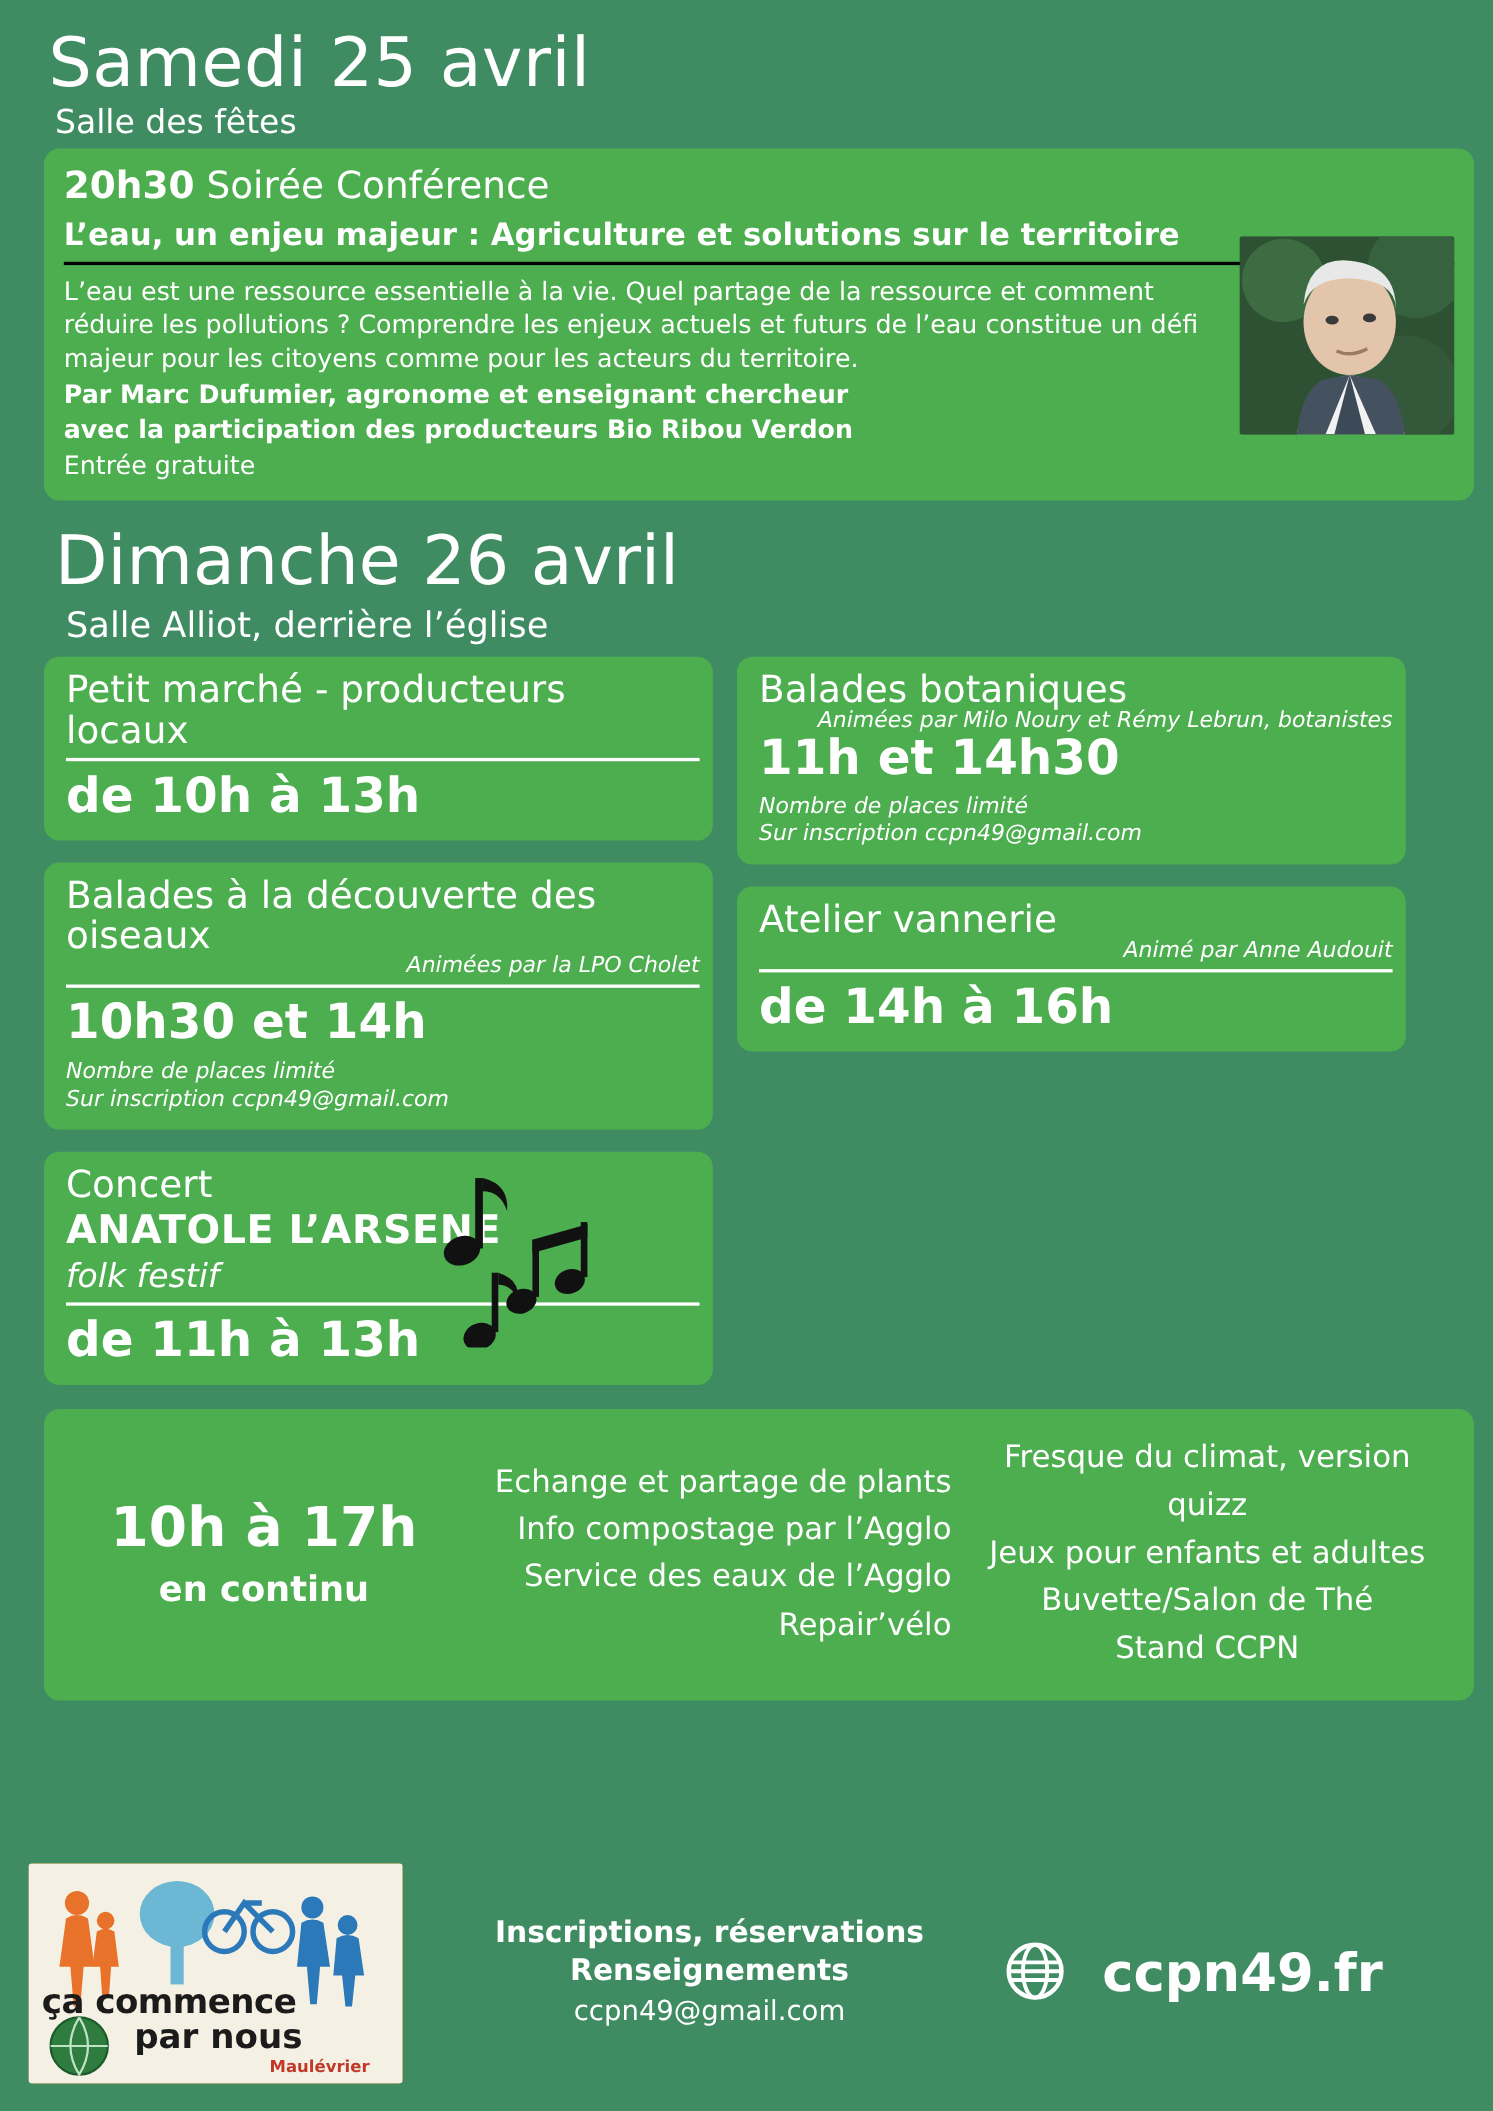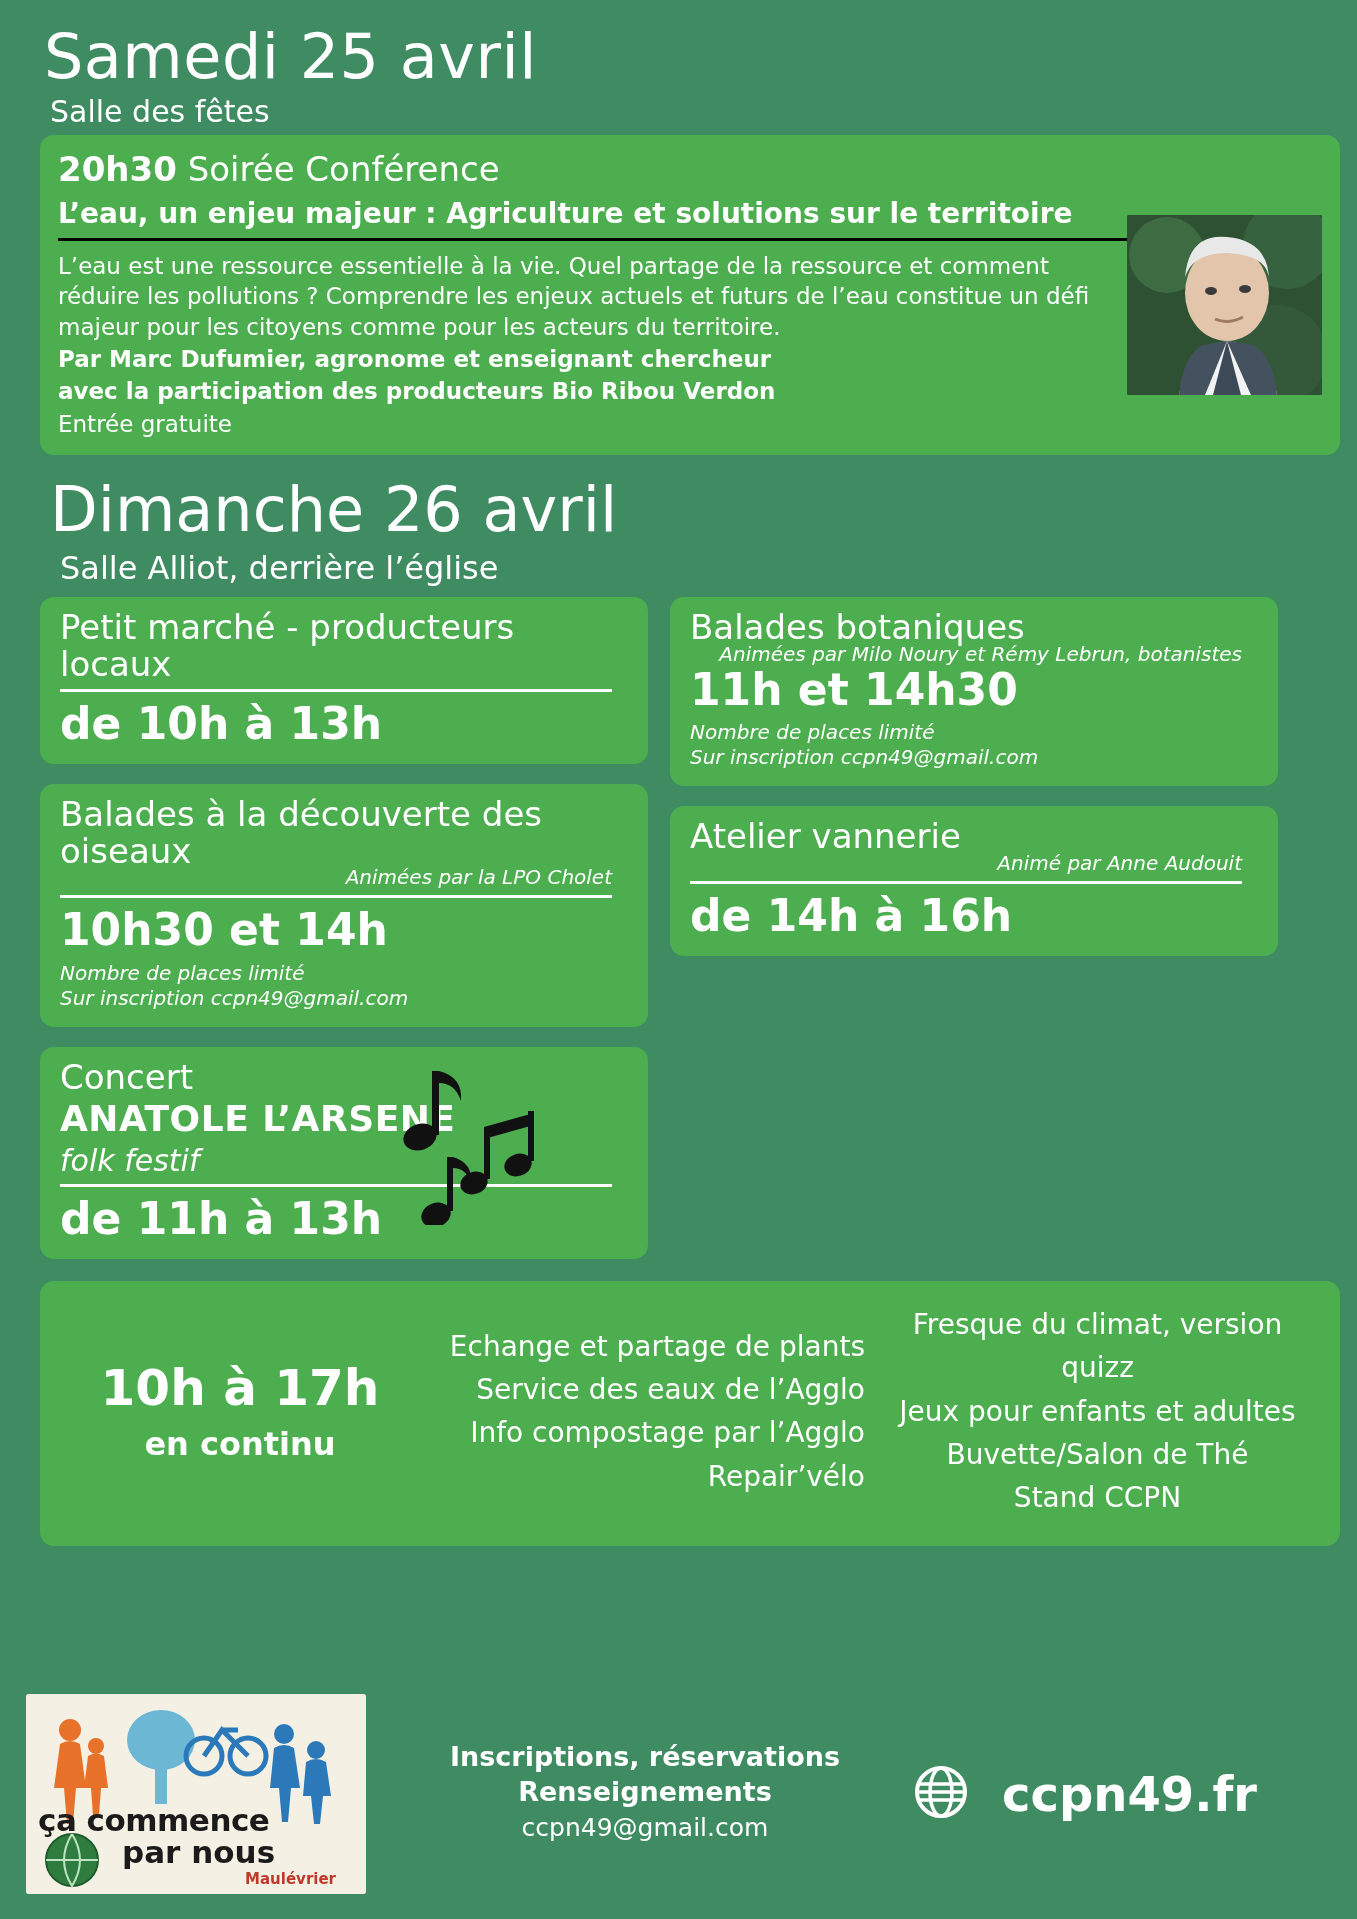--- a/index.html
+++ b/index.html
@@ -104,21 +104,21 @@
     display: flex;
     gap: 22px;
     padding: 0 14px;
     align-items: flex-start;
   }
   .col { display: flex; flex-direction: column; gap: 20px; }
   .col-left { width: 640px; }
   .col-right { width: 640px; }
 
   .ev {
-    padding: 12px 36px 16px 20px;
+    padding: 12px 12px 16px 20px;
     position: relative;
   }
   .ev-name {
     font-size: 34px;
     line-height: 1.08;
     font-weight: 400;
   }
   .ev-anim {
     font-size: 20px;
     font-style: italic;
@@ -350,22 +350,22 @@
     </div>
   </div>
 
   <div class="green-card continuous">
     <div class="cont-time">
       <div class="big">10h à 17h</div>
       <div class="small">en continu</div>
     </div>
     <div class="cont-col left-al">
       <div>Echange et partage de plants</div>
+      <div>Info compostage par l’Agglo</div>
       <div>Service des eaux de l’Agglo</div>
-      <div>Info compostage par l’Agglo</div>
       <div>Repair’vélo</div>
     </div>
     <div class="cont-col right-al">
       <div>Fresque du climat, version quizz</div>
       <div>Jeux pour enfants et adultes</div>
       <div>Buvette/Salon de Thé</div>
       <div>Stand CCPN</div>
     </div>
   </div>
 

